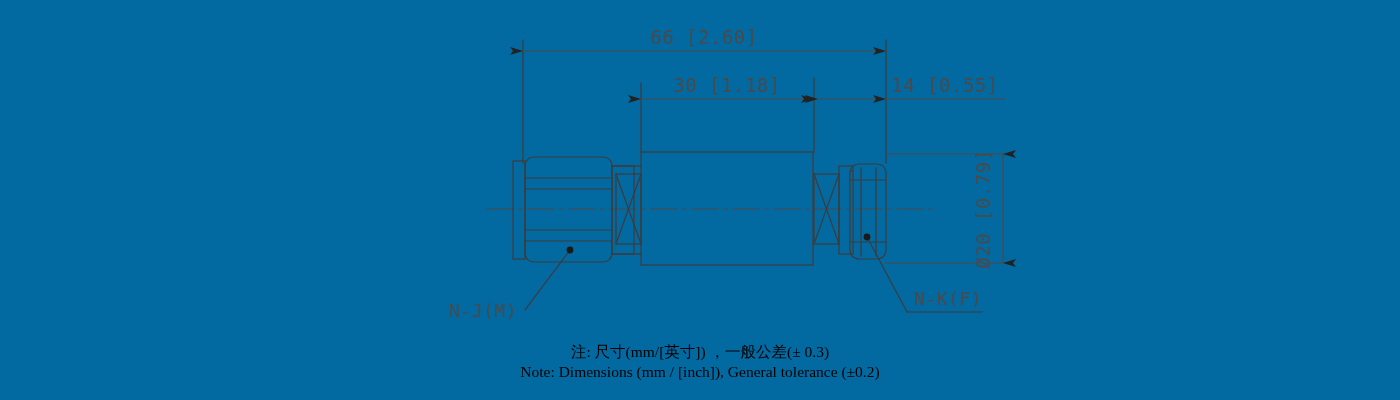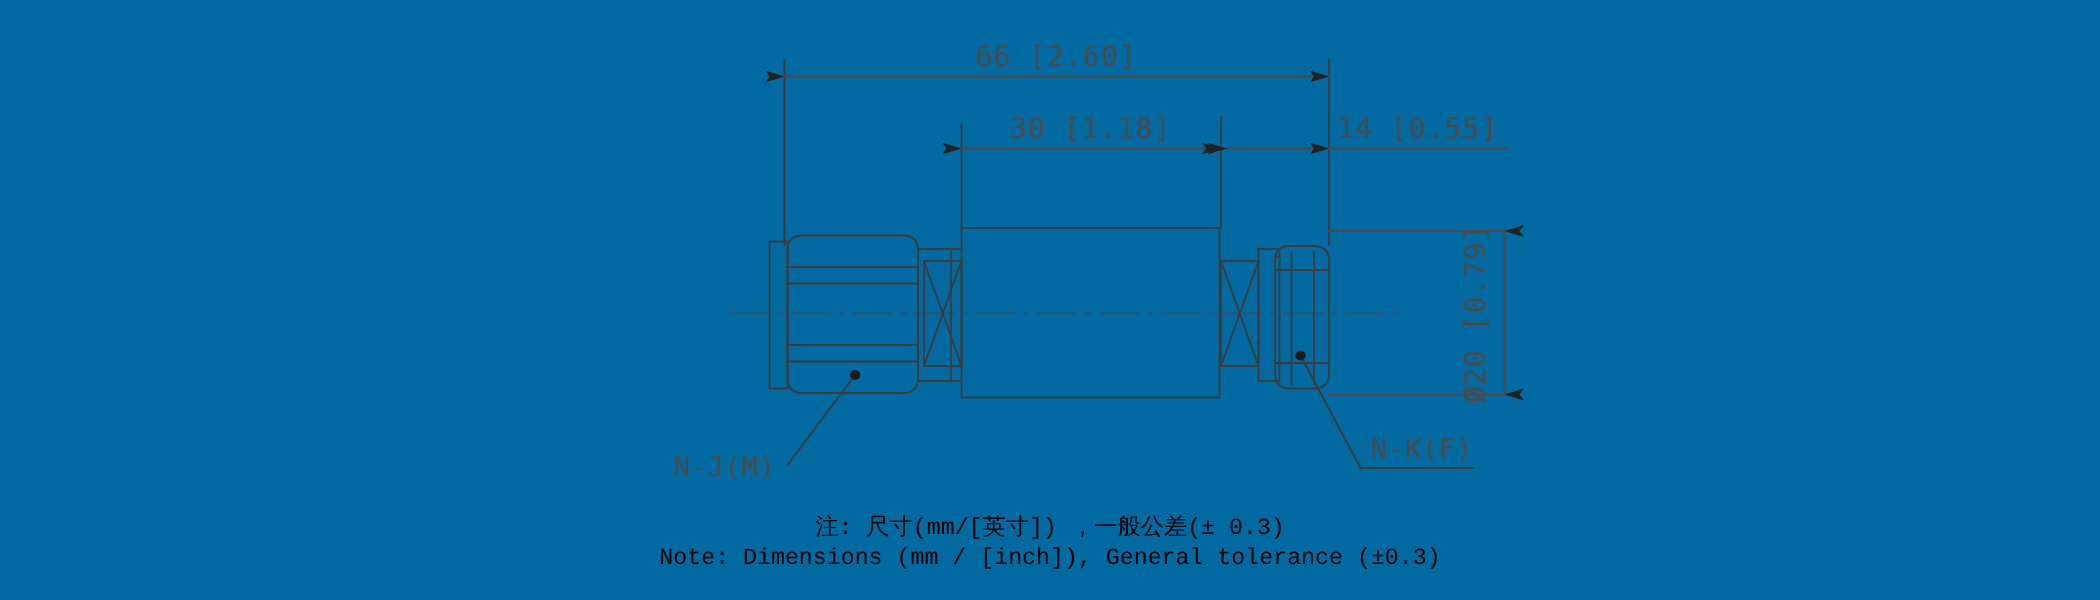--- a/index.html
+++ b/index.html
@@ -25,21 +25,21 @@
   .notes {
     position: absolute;
     left: 0;
     top: 342px;
     width: 1400px;
     text-align: center;
     line-height: 1.32;
   }
   .note-line {
     display: block;
-    font-family: Liberation Mono, monospace;
+    font-family: Liberation Serif, serif;
     font-size: 15.5px;
     color: #000000;
     white-space: pre;
   }
   .note-line.cn { font-size: 15.5px; }
   .note-line.en { font-size: 15.5px; }
 </style>
 </head>
 <body>
 
@@ -164,16 +164,16 @@
 
     <text x="990" y="209" text-anchor="middle" font-family="'DejaVu Sans Mono', monospace" font-size="19" fill="#4a4a4a" letter-spacing="0.5" transform="rotate(-90 990 209)">Ø20 [0.79]</text>
 
     <text x="449" y="317" text-anchor="start" font-family="'DejaVu Sans Mono', monospace" font-size="18" fill="#4a4a4a" letter-spacing="0.5">N-J(M)</text>
 
     <text x="914" y="305" text-anchor="start" font-family="'DejaVu Sans Mono', monospace" font-size="18" fill="#4a4a4a" letter-spacing="0.5">N-K(F)</text>
   </svg>
 
   <div class="notes">
     <span class="note-line cn">注: 尺寸(mm/[英寸]) ，一般公差(± 0.3)</span>
-    <span class="note-line en">Note: Dimensions (mm / [inch]), General tolerance (±0.3)</span>
+    <span class="note-line en">Note: Dimensions (mm / [inch]), General tolerance (±0.2)</span>
   </div>
 
 </div>
 
 </body></html>

